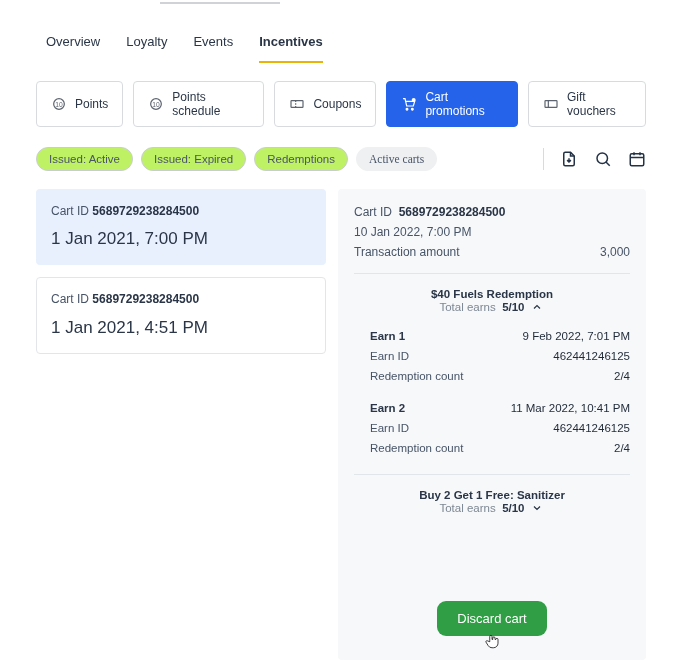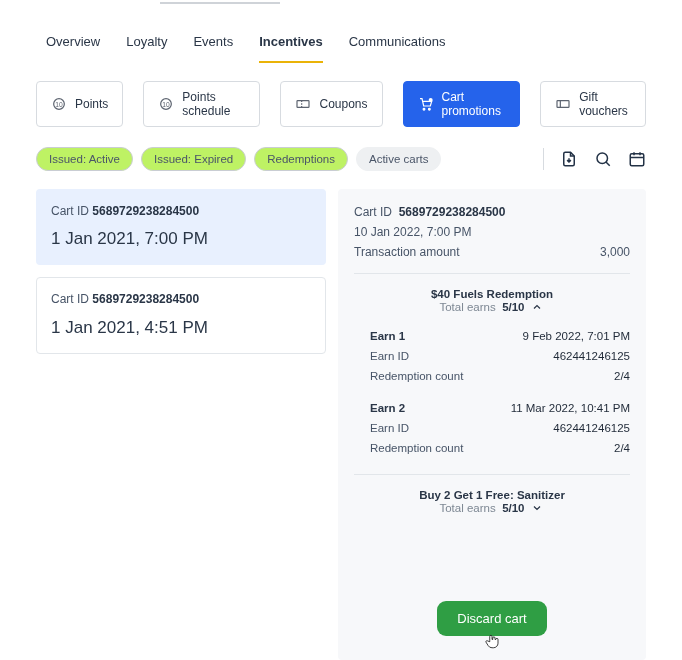--- a/index.html
+++ b/index.html
@@ -2,27 +2,27 @@
 <html><head>
   <meta charset="utf-8">
   <style>
     * { box-sizing: border-box; margin: 0; padding: 0; }
     body { font-family: -apple-system, BlinkMacSystemFont, "Segoe UI", Arial, sans-serif; background: #fff; width: 682px; height: 660px; overflow: hidden; color: #2a3647; font-size: 13px; }
     .top-border { position: absolute; left: 160px; top: 2px; width: 120px; height: 2px; background: #cfd3d8; }
     .container { padding: 0 22px; }
     .tabs { display: flex; gap: 26px; padding: 34px 24px 0; font-size: 13px; color: #2a3647; }
     .tab { padding-bottom: 12px; cursor: pointer; }
     .tab.active { border-bottom: 2px solid #eab308; font-weight: 600; }
-    .subtabs { display: flex; gap: 20px; padding: 18px 14px 0; }
+    .subtabs { display: flex; gap: 10px; padding: 18px 14px 0; }
     .subtab { display: inline-flex; align-items: center; gap: 8px; padding: 8px 14px; border: 1px solid #d7dbe0; border-radius: 4px; font-size: 12px; cursor: pointer; color: #2a3647; background: #fff; }
     .subtab svg { width: 16px; height: 16px; display: block; }
     .subtab.active { background: #2563eb; color: #fff; border-color: #2563eb; }
     .filters-row { display: flex; align-items: center; padding: 20px 14px 0; gap: 8px; }
     .pill { padding: 5px 12px; border: 1px solid #c9cdd3; border-radius: 999px; font-size: 11.5px; color: #4a5568; cursor: pointer; background: #bef264; }
-    .pill.active { background: #eef0f2; border-color: #eef0f2; color: #4a5568; }
+    .pill.active { background: #eef0f2; border-color: #eef0f2; color: #4a5568; font-family: Liberation Serif, serif; }
     .tools { margin-left: auto; display: flex; align-items: center; gap: 16px; color: #233246; }
     .tools .sep { width: 1px; height: 22px; background: #d7dbe0; }
     .tools svg { width: 18px; height: 18px; cursor: pointer; display: block; }
     .body { display: flex; gap: 12px; padding: 18px 14px 0; }
     .left { width: 290px; display: flex; flex-direction: column; gap: 12px; }
     .card { border: 1px solid #e2e6ea; border-radius: 4px; padding: 12px 14px; line-height: 1.6; background: #fff; }
     .card.selected { background: #e8f0fe; border-left: 3px solid #2563eb; padding-left: 12px; border-color: #e8f0fe; }
     .card .label { font-size: 12px; color: #475467; }
     .card .id { font-weight: 600; color: #2a3647; }
     .card .date { font-size: 17px; color: #2a3647; margin-top: 4px; }
@@ -51,21 +51,20 @@
 <body>
 
 <div class="top-border"></div>
 
 <div class="container">
   <div class="tabs">
     <div class="tab">Overview</div>
     <div class="tab">Loyalty</div>
     <div class="tab">Events</div>
     <div class="tab active">Incentives</div>
-    <div class="tab">Communications</div>
   </div>
 
   <div class="subtabs">
     <div class="subtab">
       <span>
           <svg viewBox="0 0 24 24" fill="none" stroke="#5d6470" stroke-width="1.8">
             <circle cx="12" cy="12" r="8"></circle>
             <text x="12" y="16" text-anchor="middle" font-size="10" fill="#5d6470" stroke="none">10</text>
           </svg>
         </span>

